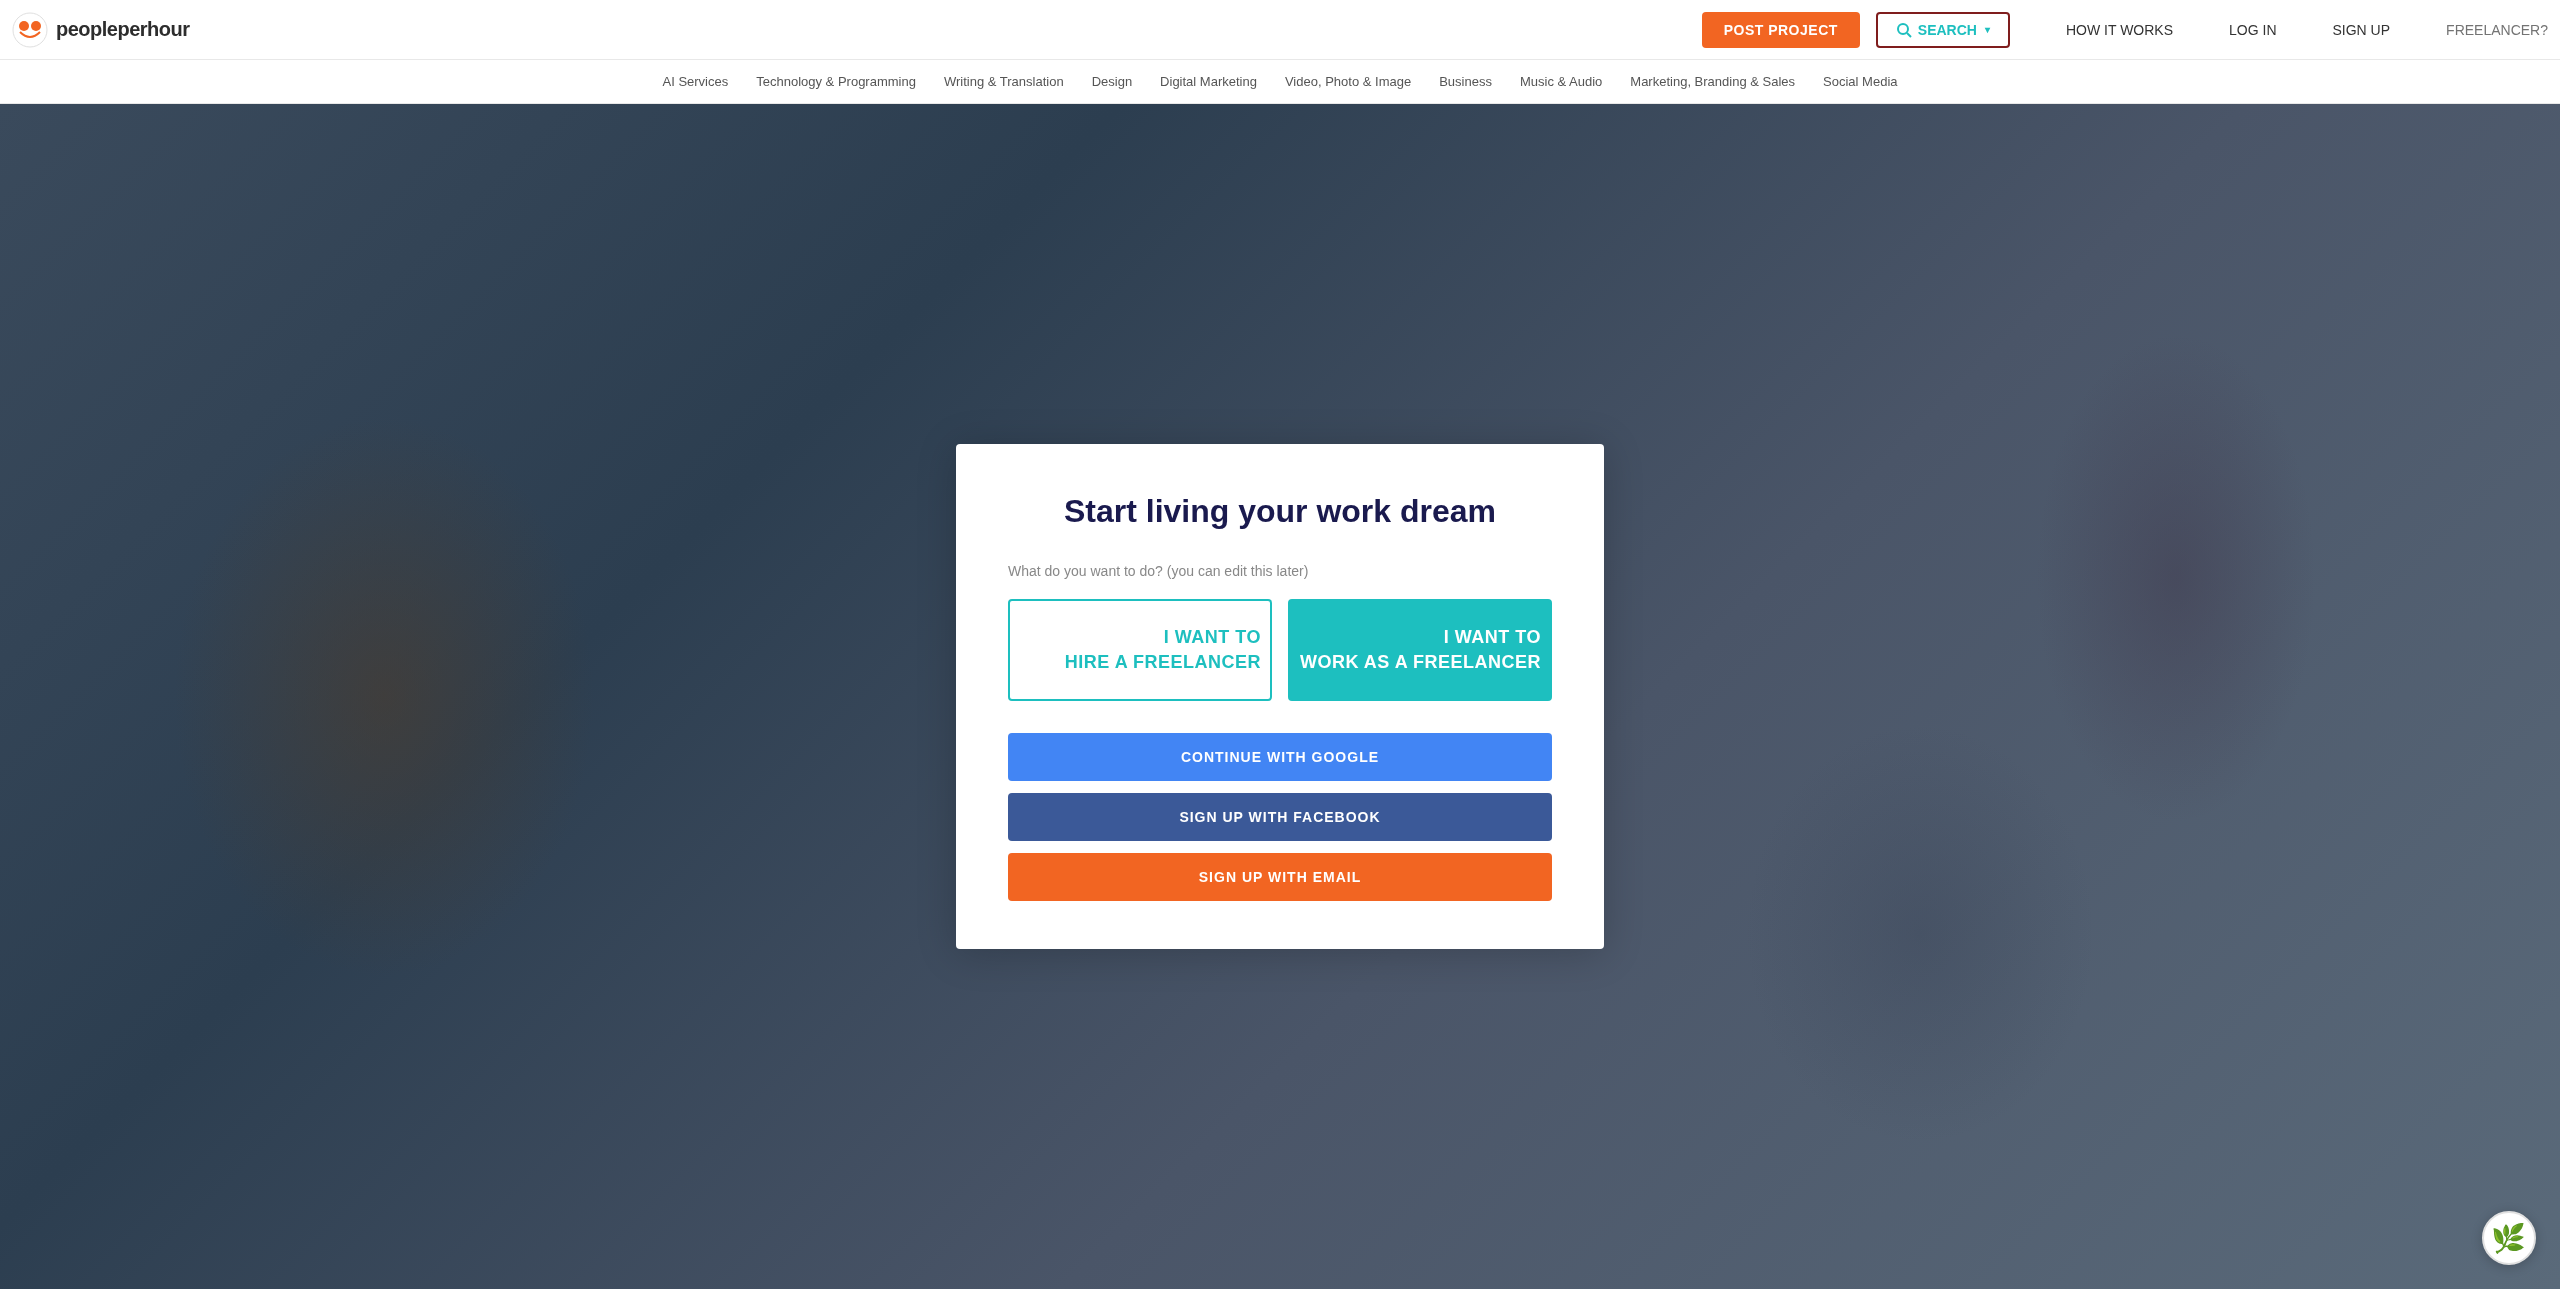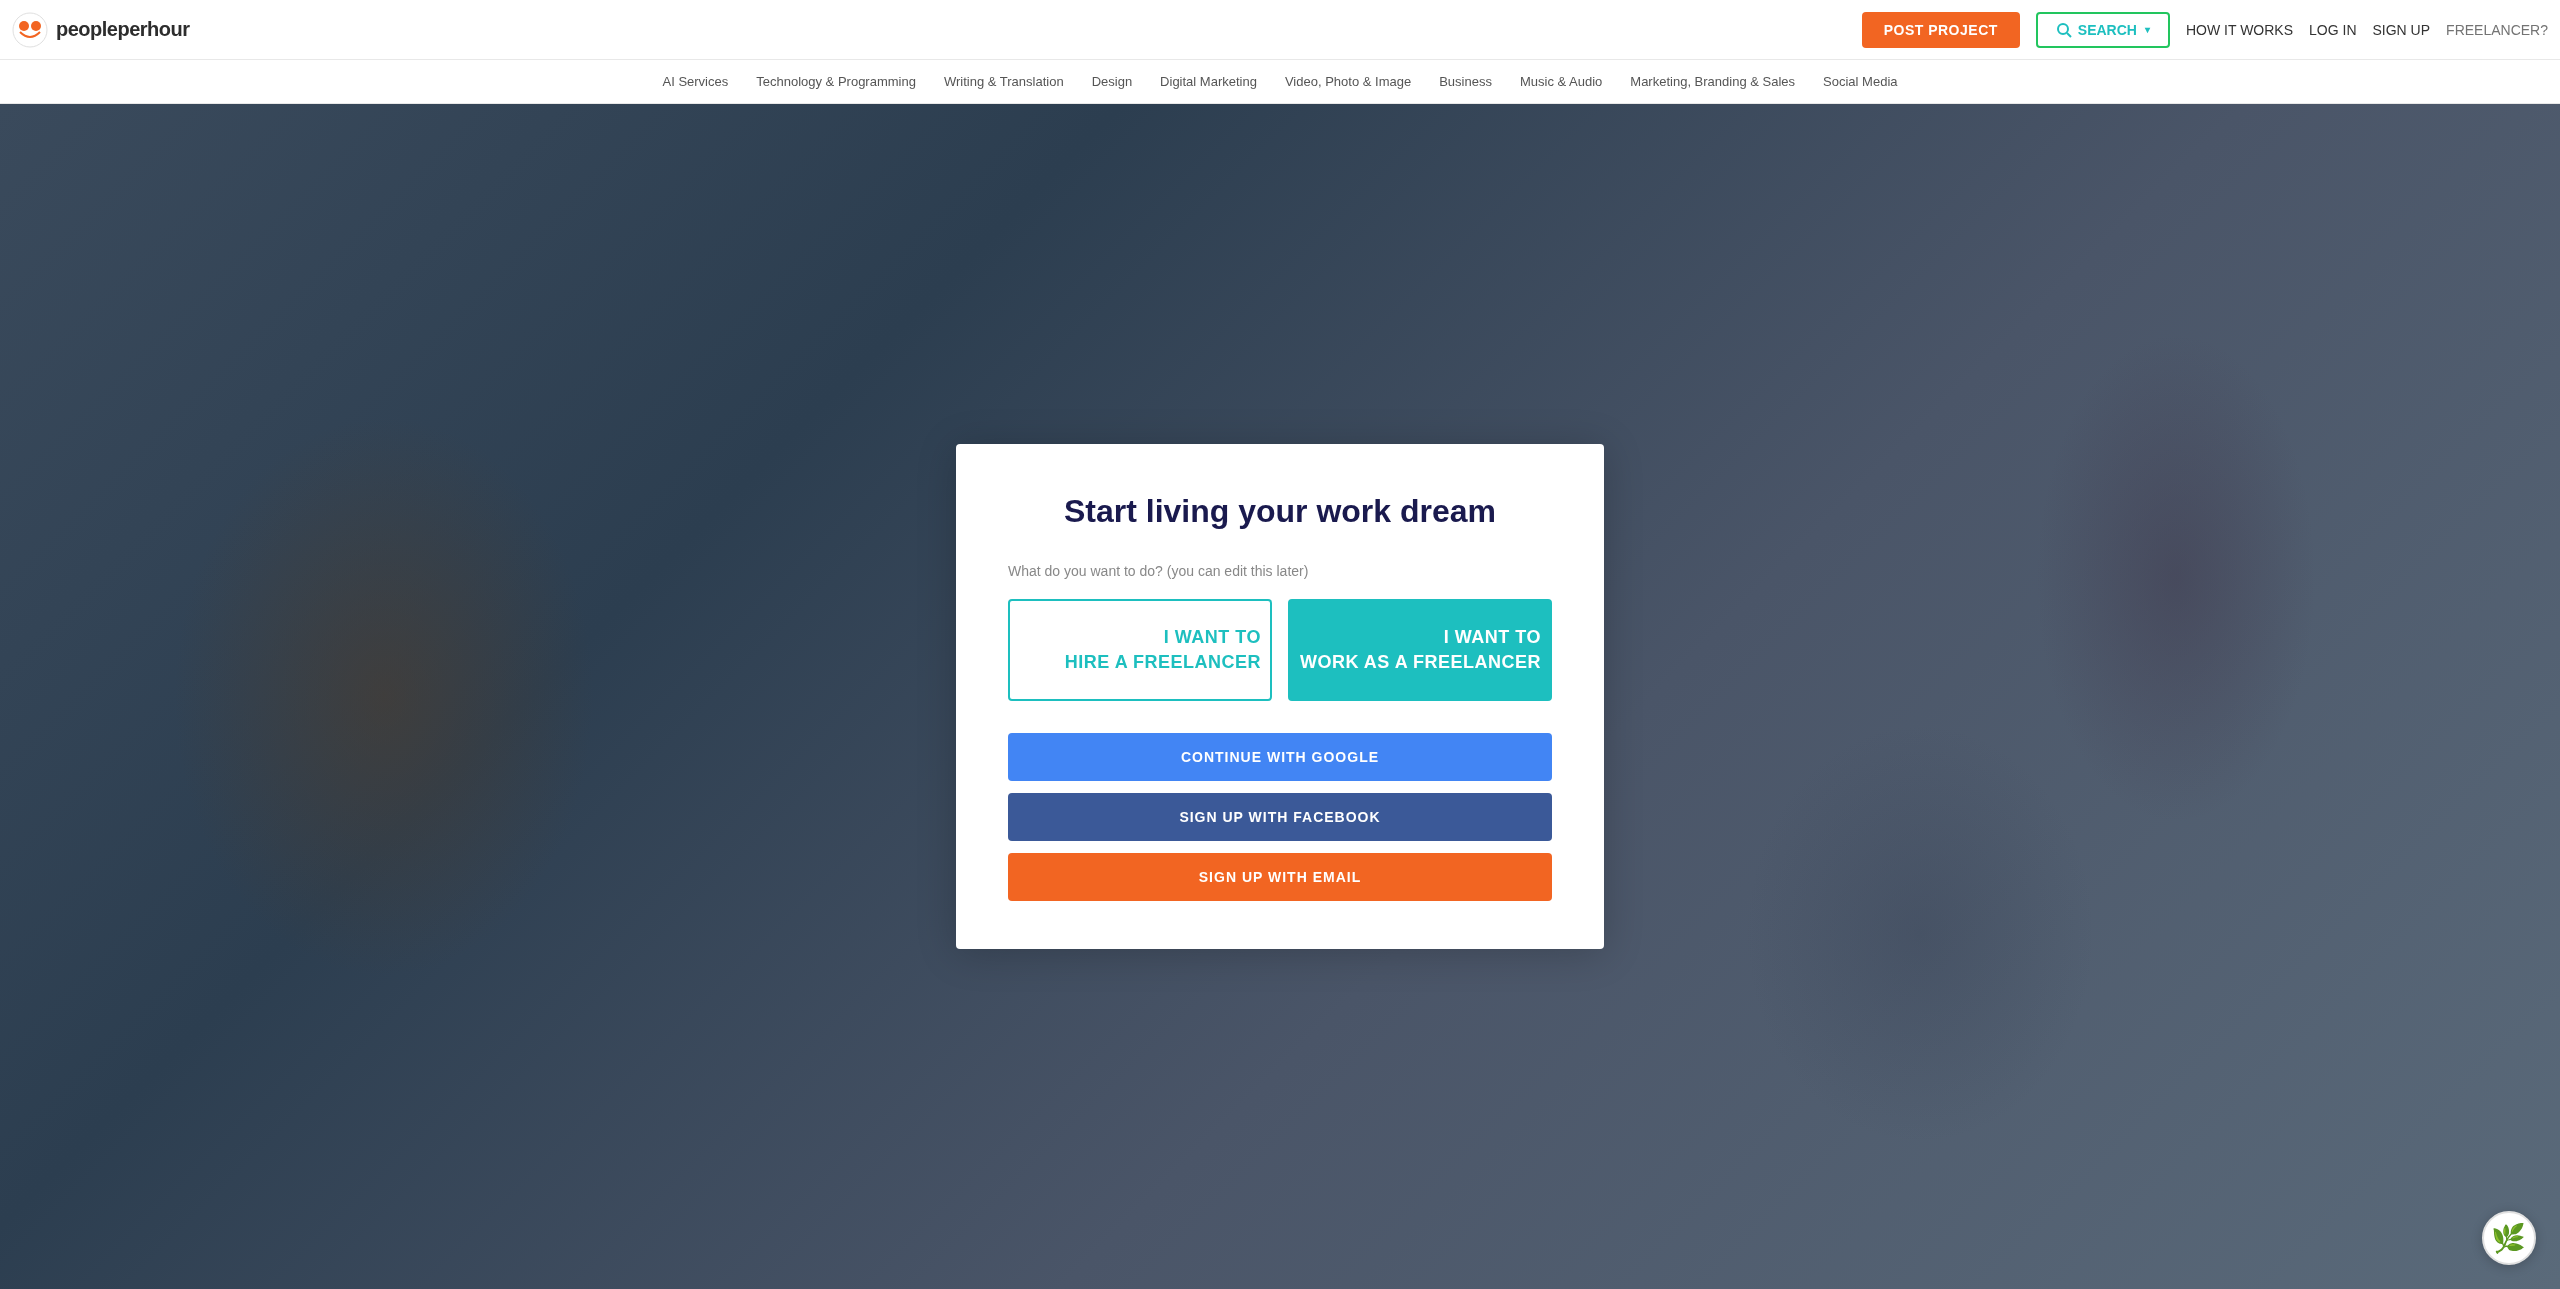--- a/index.html
+++ b/index.html
@@ -43,38 +43,39 @@
       border: none;
       padding: 10px 22px;
       border-radius: 4px;
       font-size: 14px;
       font-weight: 700;
       letter-spacing: 0.5px;
       cursor: pointer;
       text-transform: uppercase;
     }
     .btn-search {
-      border: 2px solid #22c55e;
+      border: 2px solid #7f1d1d;
       color: #1dbfbf;
       background: #fff;
       padding: 8px 18px;
       border-radius: 4px;
       font-size: 14px;
       font-weight: 600;
       cursor: pointer;
       display: flex;
       align-items: center;
       gap: 6px;
     }
     .nav-link {
       color: #333;
       text-decoration: none;
       font-size: 14px;
       font-weight: 500;
       cursor: pointer;
+      margin-left: 40px;
     }
     .nav-link-login { color: #333; }
     .nav-link-signup { color: #333; }
     .nav-link-freelancer { color: #737373; font-weight: 400; }
     .chevron-down {
       display: inline-block;
       font-size: 10px;
       margin-left: 2px;
     }
 

